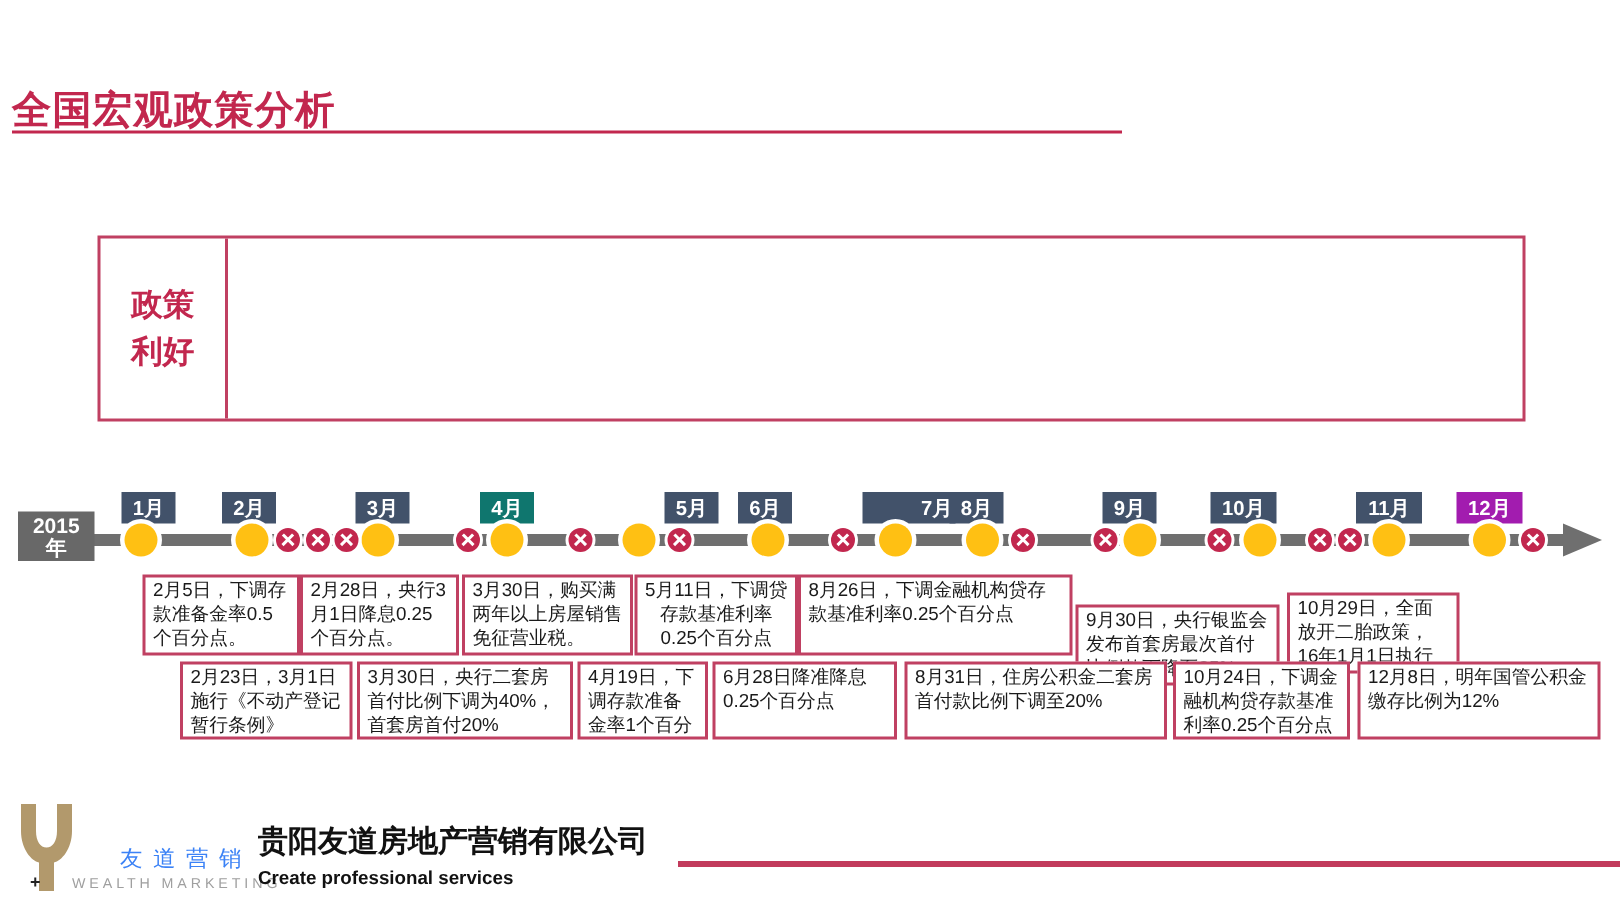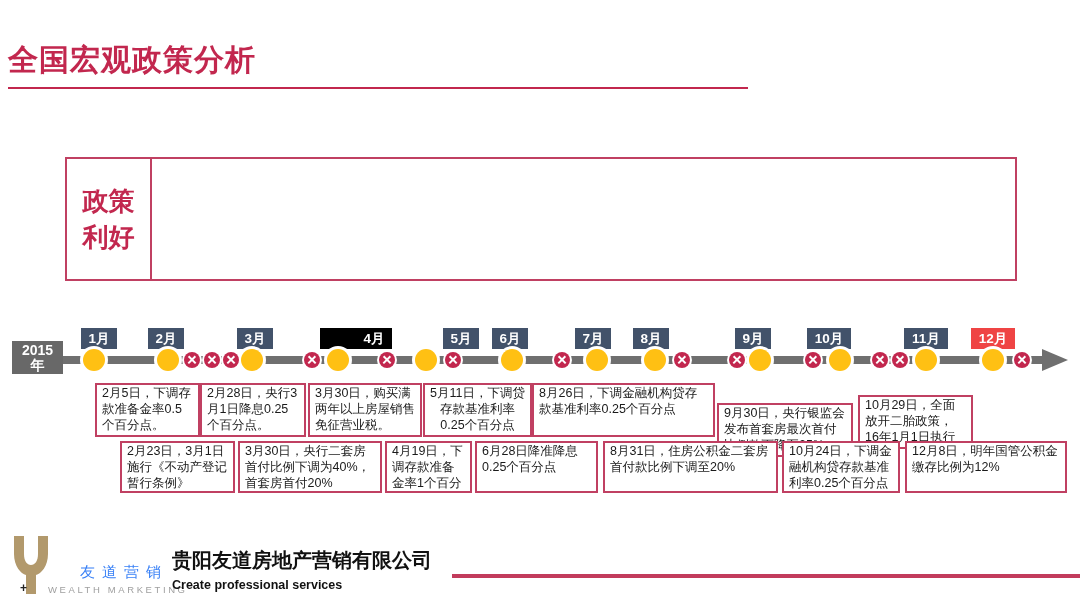--- a/index.html
+++ b/index.html
@@ -1,29 +1,29 @@
 <!DOCTYPE html>
 <html><head>
 <meta charset="utf-8">
 <style>
   html,body{margin:0;padding:0;background:#e8e8e8;}
   .slide{position:relative;width:1080px;height:608px;background:#ffffff;overflow:hidden;
          font-family:"Liberation Sans","DejaVu Sans",sans-serif;}
 
   
-  .page-title{position:absolute;left:8px;top:40px;font-size:30px;font-weight:bold;
+  .page-title{position:absolute;left:8px;top:56px;font-size:26px;font-weight:bold;
               color:#c2274e;letter-spacing:1px;}
   .title-rule{position:absolute;left:8px;top:87px;width:740px;height:2px;background:#c2274e;}
 
   
   .policy-box{position:absolute;left:65px;top:157px;width:952px;height:124px;
               border:2px solid #c04062;box-sizing:border-box;display:flex;}
   .policy-label{width:83px;border-right:2px solid #c04062;display:flex;flex-direction:column;
                 align-items:center;justify-content:center;gap:10px;}
-  .policy-label span{font-size:26px;font-weight:bold;color:#c2274e;line-height:1;}
+  .policy-label span{font-size:21px;font-weight:bold;color:#c2274e;line-height:1;}
   .policy-body{flex:1;padding:6px 12px 0 13px;font-size:18px;font-weight:bold;color:#0d0d0d;
                line-height:35px;text-align:justify;}
 
   
   .tl-bar{position:absolute;left:62px;top:356px;width:982px;height:8px;background:#6f6f6f;}
   .tl-arrow{position:absolute;left:1042px;top:349px;width:0;height:0;
             border-top:11px solid transparent;border-bottom:11px solid transparent;
             border-left:26px solid #6f6f6f;}
   .year-box{position:absolute;left:12px;top:341px;width:51px;height:33px;background:#686868;
             color:#fff;font-weight:bold;font-size:14px;line-height:15px;display:flex;
@@ -78,37 +78,37 @@
     <span>年</span>
   </div>
 
   <div id="timeline-layer">
       <div class="month-label" style="left: 81px; width: 36px; background: rgb(66, 82, 106);">1月</div>
       <div class="dot" style="left: 83px; background: rgb(255, 192, 19);"></div>
       <div class="month-label" style="left: 148px; width: 36px; background: rgb(66, 82, 106);">2月</div>
       <div class="dot" style="left: 157px; background: rgb(255, 192, 19);"></div>
       <div class="month-label" style="left: 237px; width: 36px; background: rgb(66, 82, 106);">3月</div>
       <div class="dot" style="left: 241px; background: rgb(255, 192, 19);"></div>
-      <div class="month-label" style="left: 320px; width: 36px; background: #000000; padding-left: 36px;">4月</div>
+      <div class="month-label" style="left: 320px; width: 36px; background: #0f766e;">4月</div>
       <div class="dot" style="left: 327px; background: rgb(255, 192, 19);"></div>
       <div class="month-label" style="left: 407px; width: 36px; background: rgb(66, 82, 106); margin-left: 36px;">5月</div>
       <div class="dot" style="left: 415px; background: rgb(255, 192, 19);"></div>
       <div class="month-label" style="left: 492px; width: 36px; background: rgb(66, 82, 106);">6月</div>
       <div class="dot" style="left: 501px; background: rgb(255, 192, 19);"></div>
-      <div class="month-label" style="left: 575px; width: 36px; background: rgb(66, 82, 106);">7月</div>
+      <div class="month-label" style="left: 575px; width: 25px; background: rgb(66, 82, 106); padding-left: 37px;">7月</div>
       <div class="dot" style="left: 586px; background: rgb(255, 192, 19);"></div>
       <div class="month-label" style="left: 633px; width: 36px; background: rgb(66, 82, 106);">8月</div>
       <div class="dot" style="left: 644px; background: rgb(255, 192, 19);"></div>
       <div class="month-label" style="left: 735px; width: 36px; background: rgb(66, 82, 106);">9月</div>
       <div class="dot" style="left: 749px; background: rgb(255, 192, 19);"></div>
       <div class="month-label" style="left: 807px; width: 44px; background: rgb(66, 82, 106);">10月</div>
       <div class="dot" style="left: 829px; background: rgb(255, 192, 19);"></div>
       <div class="month-label" style="left: 904px; width: 44px; background: rgb(66, 82, 106);">11月</div>
       <div class="dot" style="left: 915px; background: rgb(255, 192, 19);"></div>
-      <div class="month-label" style="left: 971px; width: 44px; background: #ef4444;">12月</div>
+      <div class="month-label" style="left: 971px; width: 44px; background: #a21caf;">12月</div>
       <div class="dot" style="left: 982px; background: rgb(255, 192, 19);"></div>
       <div class="xmark" style="left: 184px; background: rgb(194, 39, 78);"></div>
       <div class="xmark" style="left: 204px; background: rgb(194, 39, 78);"></div>
       <div class="xmark" style="left: 223px; background: rgb(194, 39, 78);"></div>
       <div class="xmark" style="left: 304px; background: rgb(194, 39, 78);"></div>
       <div class="xmark" style="left: 379px; background: rgb(194, 39, 78);"></div>
       <div class="xmark" style="left: 445px; background: rgb(194, 39, 78);"></div>
       <div class="xmark" style="left: 554px; background: rgb(194, 39, 78);"></div>
       <div class="xmark" style="left: 674px; background: rgb(194, 39, 78);"></div>
       <div class="xmark" style="left: 729px; background: rgb(194, 39, 78);"></div>

